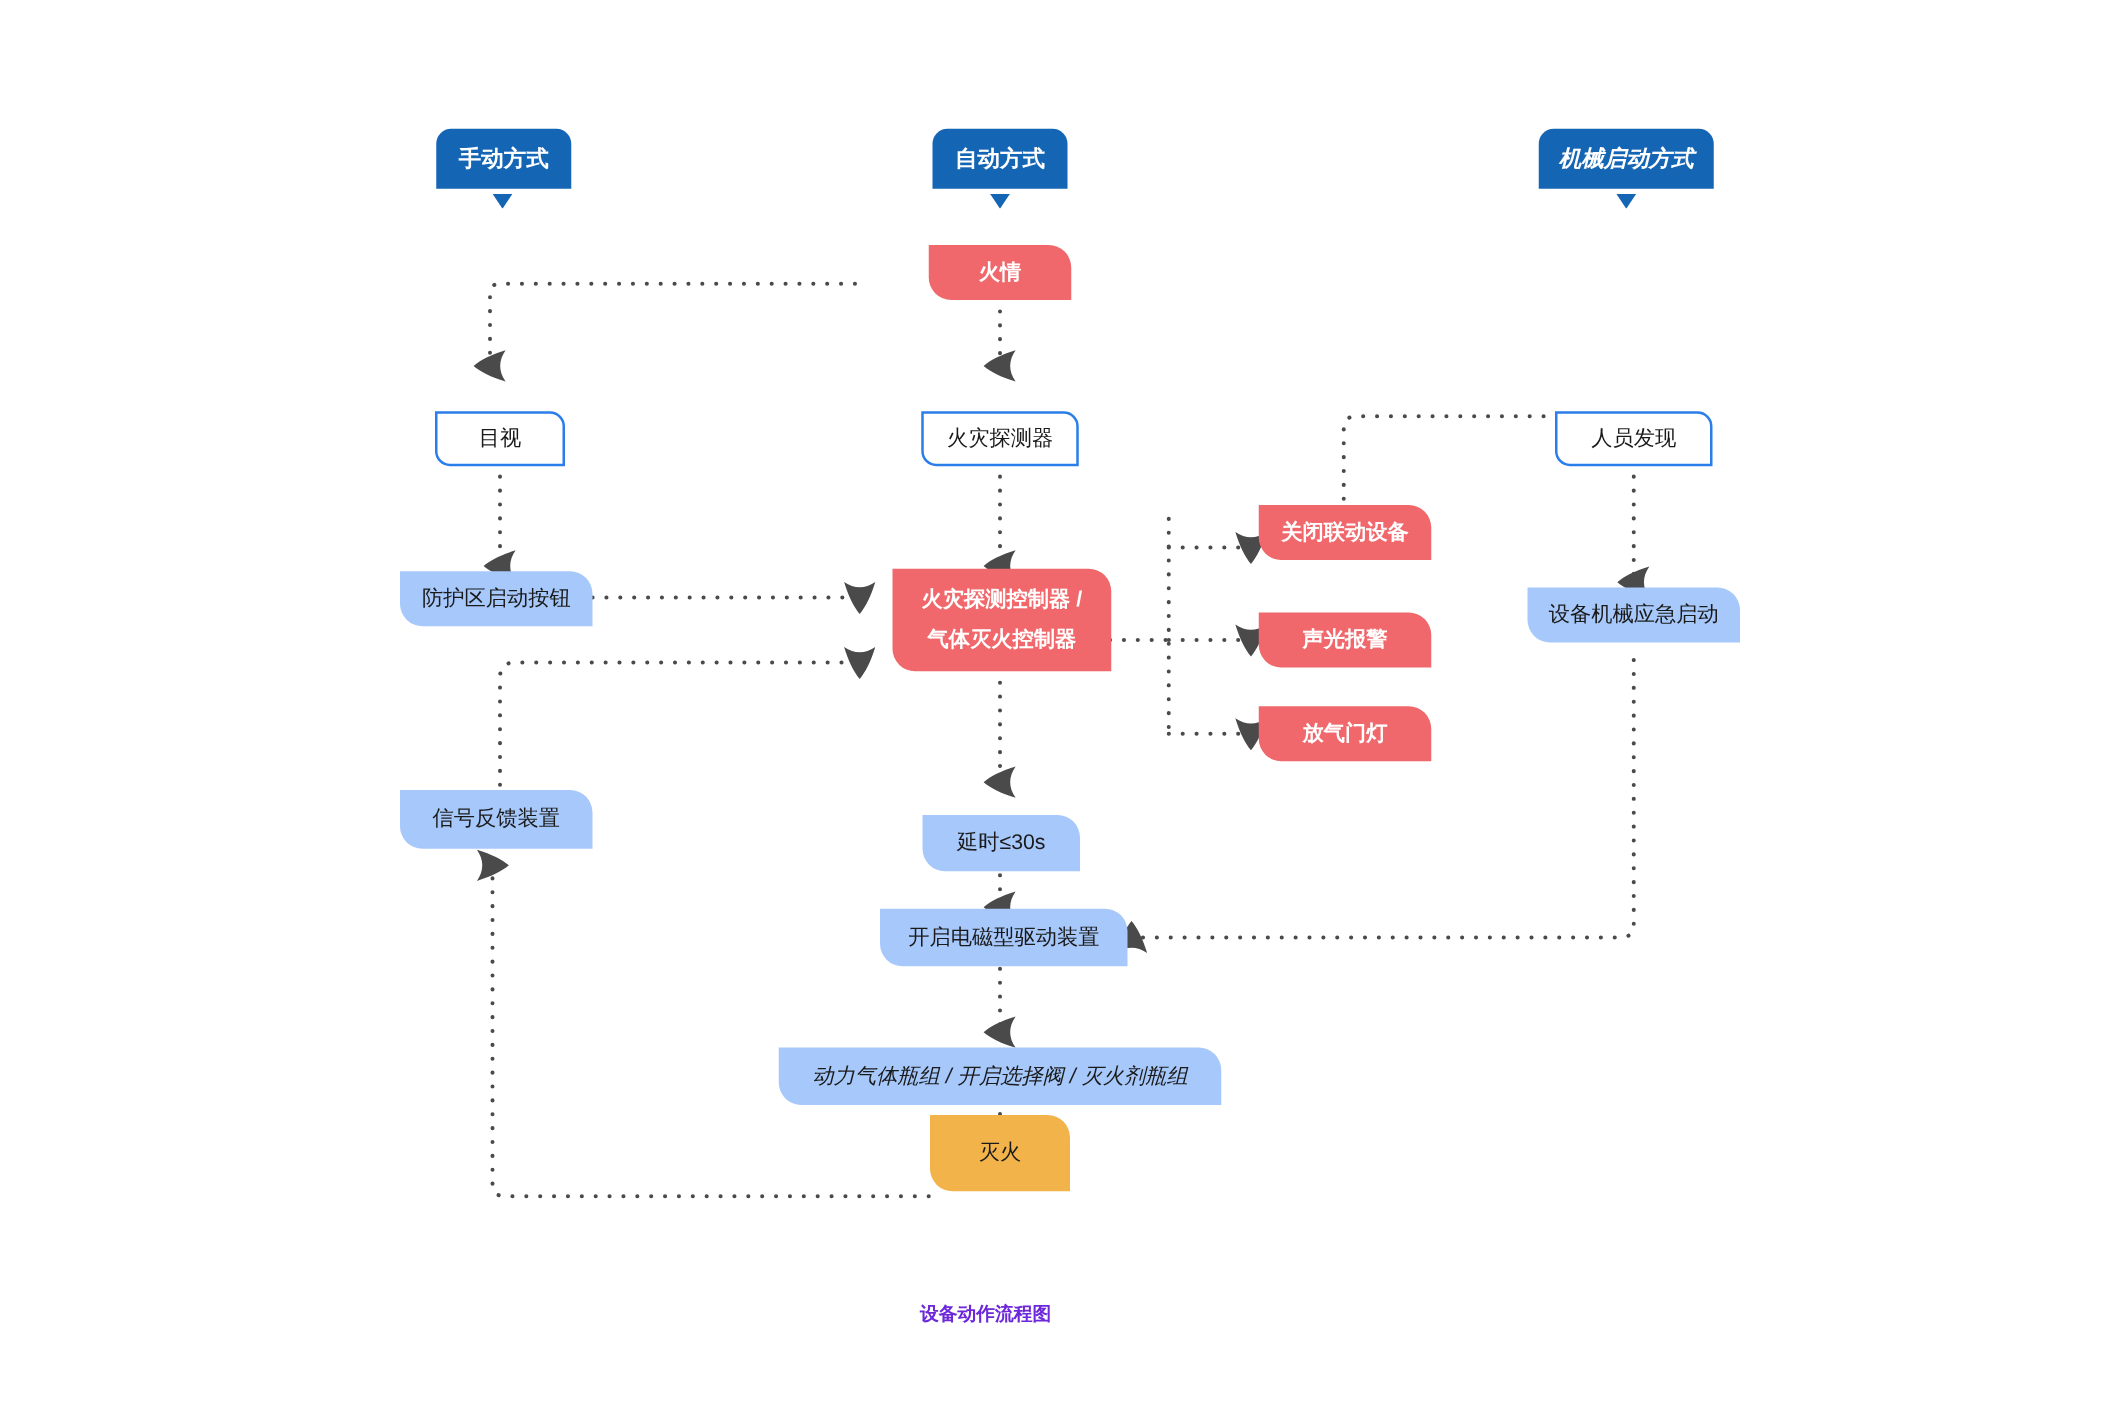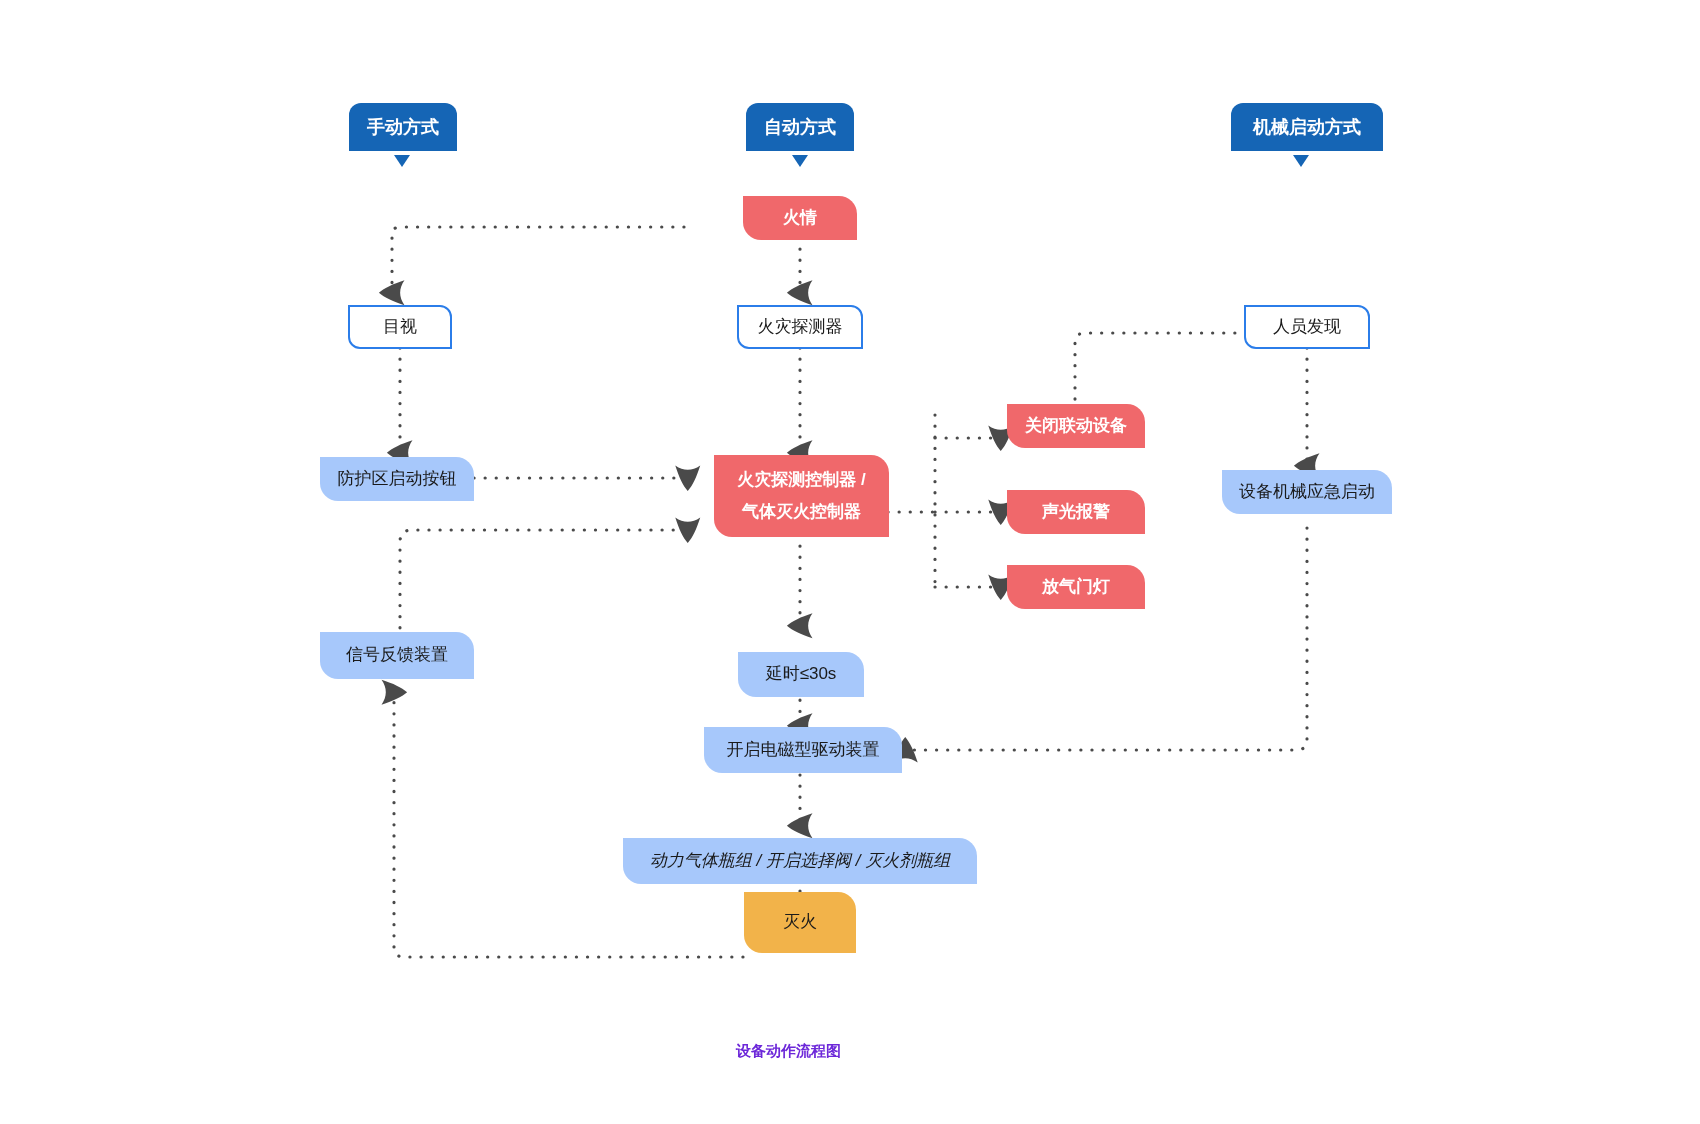--- a/index.html
+++ b/index.html
@@ -57,20 +57,21 @@
     clip-path: polygon(0 0, 100% 0, 50% 100%);
     border-radius: 0 0 4px 4px;
     z-index: 2;
   }
   .outline-node {
     background: #ffffff;
     border: 2.5px solid #2b7de9;
     color: #1a1a1a;
     font-size: 17px;
     border-radius: 0 12px 0 12px;
+    margin-top: 24px;
   }
   .red-node {
     background: #f0686b;
     color: #ffffff;
     font-size: 17px;
     font-weight: bold;
   }
   .blue-node {
     background: #a7c8fb;
     color: #1a1a1a;
@@ -148,21 +149,21 @@
   <div class="node header-node" style="left:349px; top:103px; width:108px; height:48px;">
     <span>手动方式</span>
   </div>
   <div class="header-tip" style="left:394px; top:155px;"></div>
 
   <div class="node header-node" style="left:746px; top:103px; width:108px; height:48px;">
     <span>自动方式</span>
   </div>
   <div class="header-tip" style="left:792px; top:155px;"></div>
 
-  <div class="node header-node" style="left:1231px; top:103px; width:152px; height:48px;">
+  <div class="node header-node" style="left:1231px; top:103px; width:140px; height:48px;font-style:italic;">
     <span>机械启动方式</span>
   </div>
   <div class="header-tip" style="left:1293px; top:155px;"></div>
 
   <div class="node leaf red-node" style="left:743px; top:196px; width:114px; height:44px;">
     <span>火情</span>
   </div>
 
   <div class="node outline-node" style="left:348px; top:305px; width:104px; height:44px;">
     <span>目视</span>

